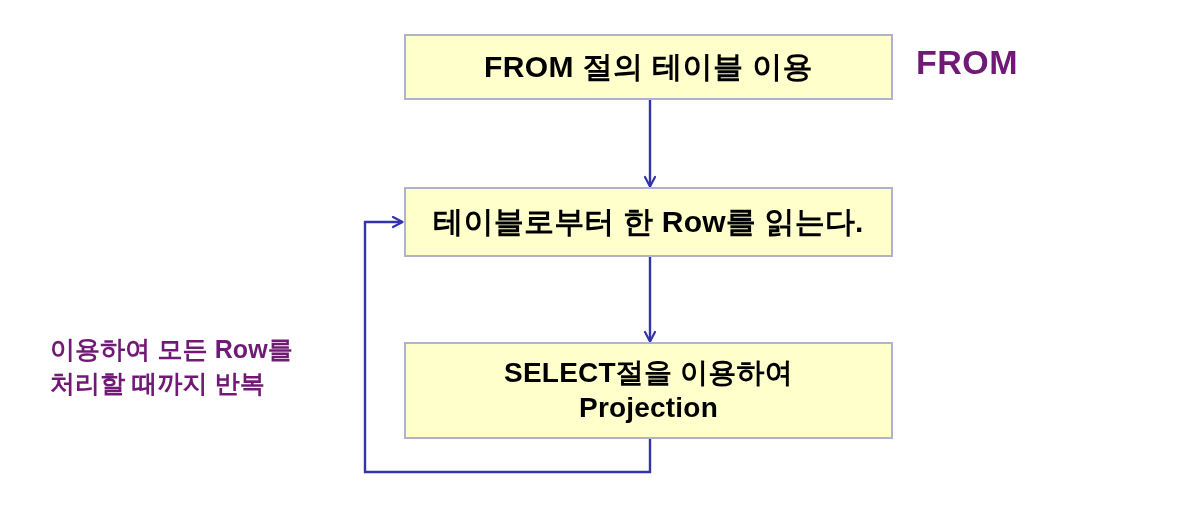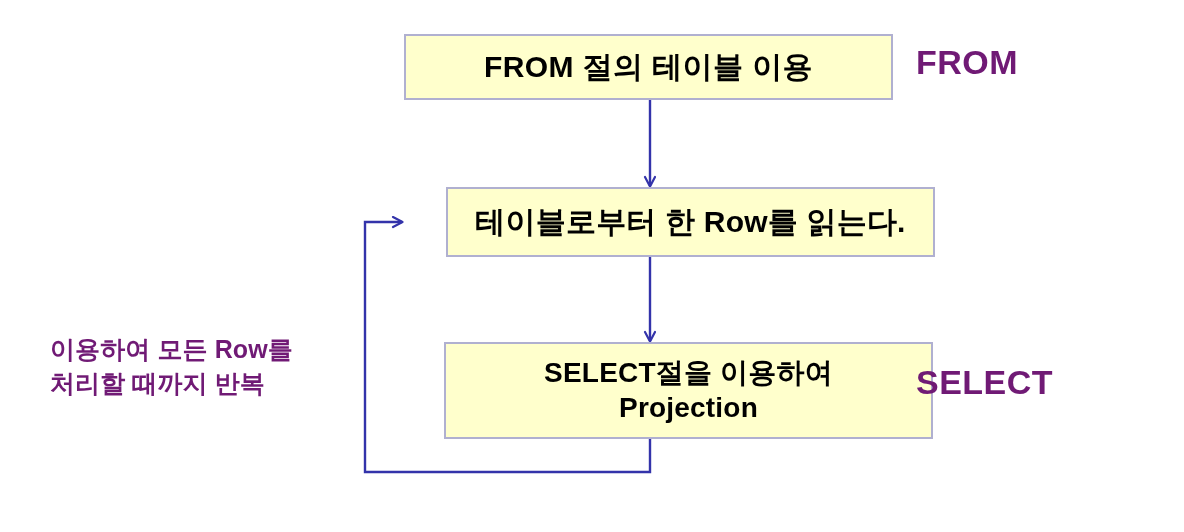--- a/index.html
+++ b/index.html
@@ -47,30 +47,28 @@
     font-size: 30px;
     letter-spacing: 0.4px;
   }
   #node-read {
     left: 404px;
     top: 187px;
     width: 489px;
     height: 70px;
     font-size: 30px;
     letter-spacing: 0.2px;
-    margin-left: 42px;
   }
   #node-select {
     left: 404px;
     top: 342px;
     width: 489px;
     height: 97px;
     font-size: 28px;
     letter-spacing: 0.2px;
-    margin-left: 40px;
   }
   .side-label {
     position: absolute;
     color: #701a75;
     font-weight: bold;
     white-space: pre-line;
   }
   #label-from {
     left: 916px;
     top: 43px;
@@ -112,18 +110,17 @@
 
   <div class="node" id="node-from">FROM 절의 테이블 이용</div>
 
   <div class="node" id="node-read">테이블로부터 한 Row를 읽는다.</div>
 
   <div class="node" id="node-select">SELECT절을 이용하여
 Projection</div>
 
   <div class="side-label" id="label-from">FROM</div>
 
-  <div class="side-label" id="label-select">SELECT</div>
 
   <div class="side-label" id="label-loop">이용하여 모든 Row를
 처리할 때까지 반복</div>
 
 </div>
 
 </body></html>

